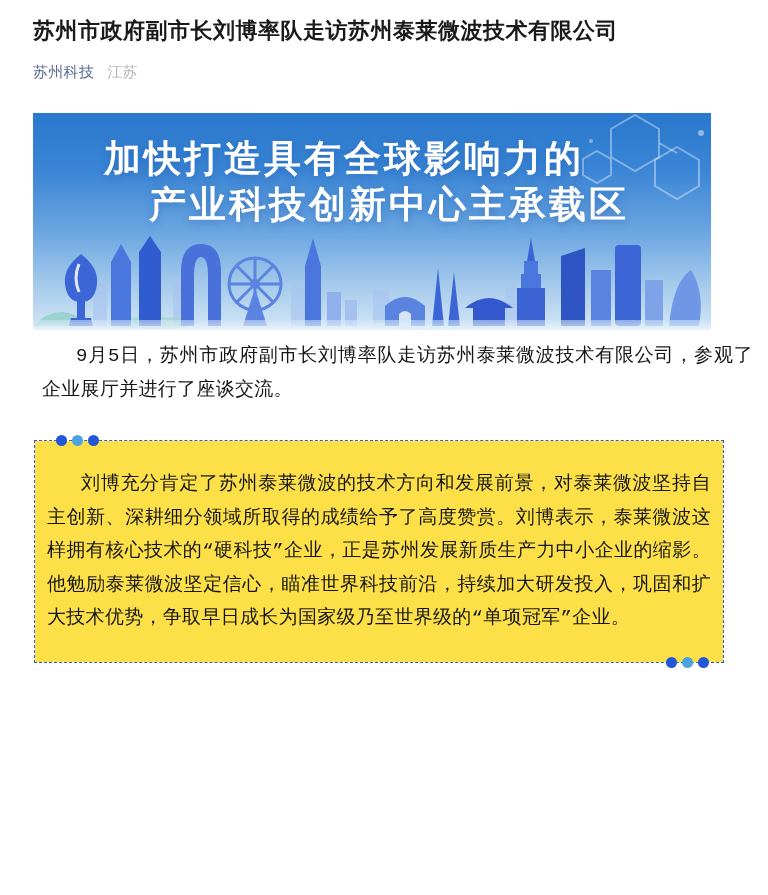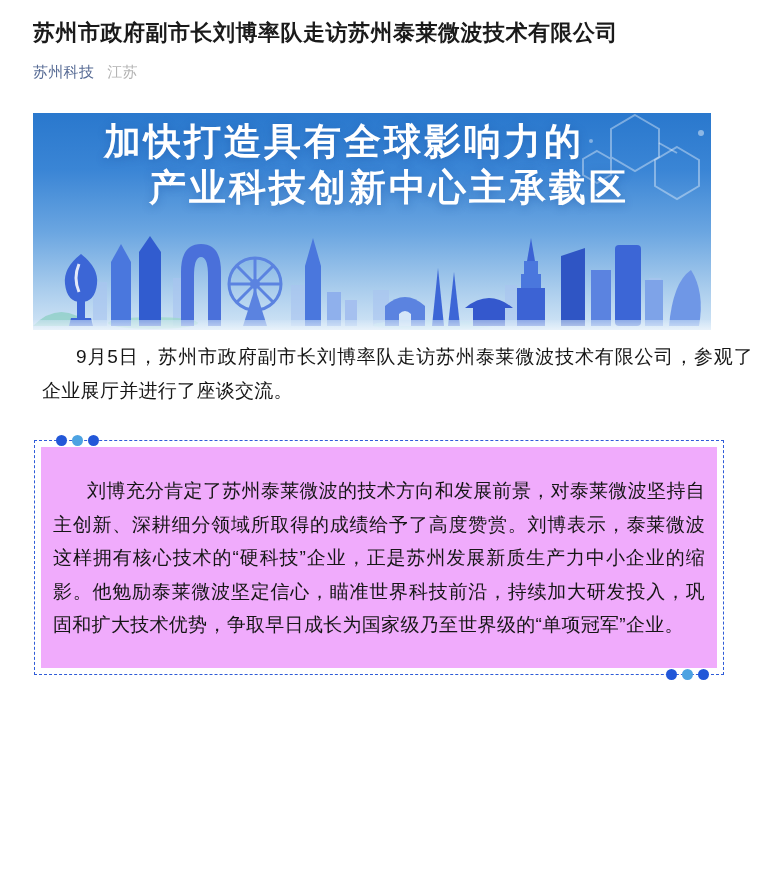--- a/index.html
+++ b/index.html
@@ -2,21 +2,21 @@
 <html><head>
 <meta charset="utf-8">
 <style>
   html,body { margin:0; padding:0; }
   body {
     width:768px; height:895px; overflow:hidden;
     background:#ffffff;
     font-family:"Liberation Sans","DejaVu Sans",sans-serif;
     color:#161616;
   }
-  .page { padding:0 15px 0 33px; }
+  .page { padding:0 15px 0 33px;font-family:Liberation Mono, monospace; }
 
   .article-title {
     margin:18px 0 0 0;
     font-size:22px; line-height:29px; font-weight:700;
     color:#1a1a1a; letter-spacing:0.5px;
   }
 
   .byline {
     margin-top:16px; font-size:15px;
     display:flex; align-items:center; gap:13px;
@@ -25,21 +25,21 @@
   .byline .account { color:#576b95; cursor:pointer; }
   .byline .meta { color:#b4b4b4; }
 
   
   .banner {
     margin-top:31px; width:678px; height:217px;
     position:relative; overflow:hidden;
     background:linear-gradient(180deg,#2a78cd 0%,#3a85d5 26%,#6ba6e1 55%,#a7cbec 80%,#d3e6f6 100%);
   }
   .banner-text {
-    position:absolute; top:6px; left:0; right:0;
+    position:absolute; top:25px; left:0; right:0;
     text-align:center; color:#ffffff; font-weight:700;
     font-size:37px; line-height:46px; letter-spacing:3px;
     text-shadow:0 2px 8px rgba(20,70,150,0.35);
   }
   .banner-line1 { padding-right:56px; }
   .banner-line2 { padding-left:34px; }
   .hex-pattern { position:absolute; top:0; right:0; }
   .skyline { position:absolute; left:0; bottom:0; width:678px; height:100px; display:block; }
   .banner-fade {
     position:absolute; left:0; right:0; bottom:0; height:10px;
@@ -55,21 +55,21 @@
     color:#161616; letter-spacing:0.3px;
   }
 
   
   .quote-wrap {
     position:relative;
     margin:33px 29px 0 1px;
     border:1px dashed #2e5bd8;
   }
   .quote-inner {
-    margin:6px; background:#f0abfc;
+    background:#fde047;
     padding:27px 12px 26px 12px;
   }
   .quote-inner p { margin:0; }
   .dots { position:absolute; display:flex; gap:5px; }
   .dots-top { top:-6px; left:21px; }
   .dots-bottom { bottom:-6px; right:14px; }
   .dot { width:11px; height:11px; border-radius:50%; background:#2257d8; }
   .dot.light { background:#4da3e2; }
 
   .closing { margin-top:16px; }

